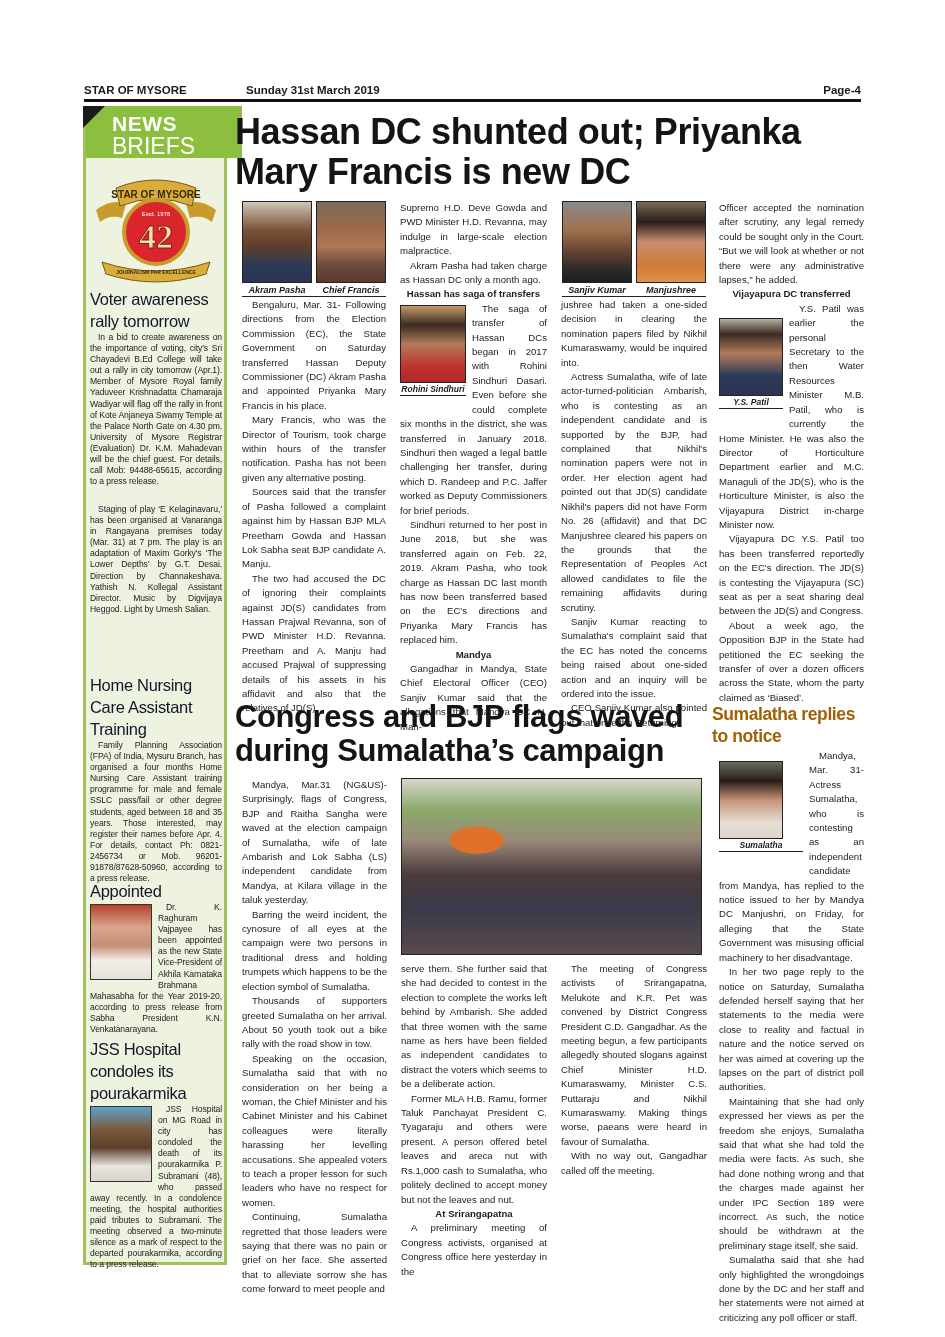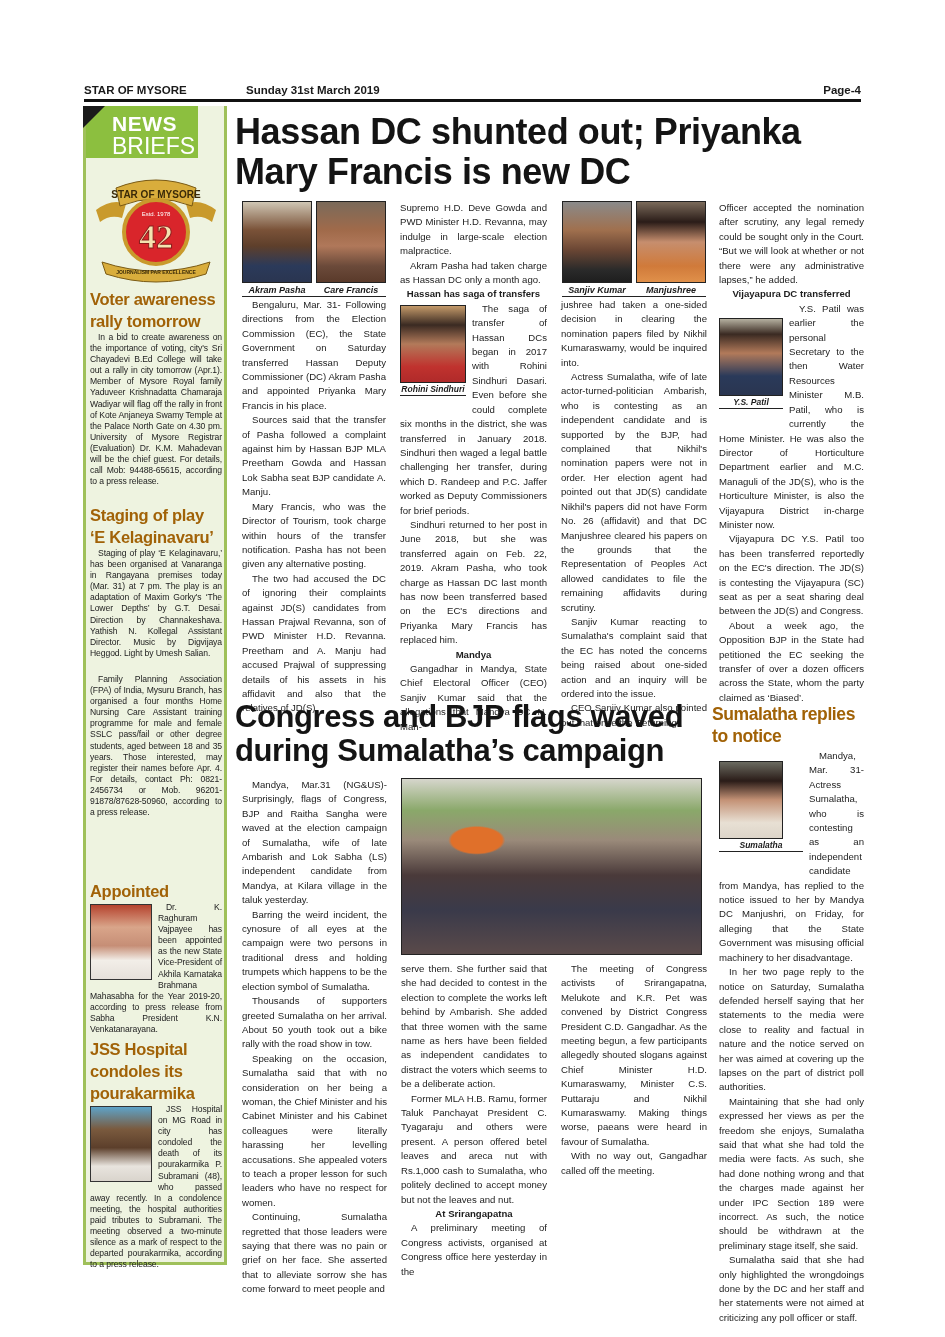--- a/index.html
+++ b/index.html
@@ -7,27 +7,27 @@
   body { position: relative; font-family: "Liberation Sans", sans-serif; color: #1a1a1a; }
 
   .masthead { position: absolute; left: 84px; top: 84px; width: 777px; height: 14px; font-weight: bold; font-size: 11.5px; }
   .masthead .paper { position: absolute; left: 0; top: 0; }
   .masthead .date { position: absolute; left: 162px; top: 0; }
   .masthead .page { position: absolute; right: 0; top: 0; }
   .rule { position: absolute; left: 84px; top: 99px; width: 777px; height: 3px; background: #111; }
 
   
   .briefs { position: absolute; left: 83px; top: 106px; width: 144px; height: 1159px; background: #eef3e0; border: 3px solid #9fc05a; border-top: none; }
-  .briefs-head { position: absolute; left: 0; top: 0; width: 112px; height: 52px; background: #8cbf3f; color: #fff; }
+  .briefs-head { position: absolute; left: 0; top: 0; width: 156px; height: 52px; background: #8cbf3f; color: #fff; }
   .briefs-corner { position: absolute; left: -3px; top: 0; width: 0; height: 0; border-top: 22px solid #1b1b1b; border-right: 22px solid transparent; }
   .briefs-head .t1 { position: absolute; left: 26px; top: 8px; font-size: 21px; font-weight: bold; line-height: 20px; letter-spacing: 0.5px; }
   .briefs-head .t2 { position: absolute; left: 26px; top: 28px; font-size: 23px; line-height: 24px; }
   .logo { position: absolute; left: 6px; top: 64px; width: 128px; height: 116px; }
   .brief { position: absolute; left: 4px; width: 132px; }
-  .brief h3 { font-family: "Liberation Sans", sans-serif; font-weight: bold; font-size: 16.5px; line-height: 22px; color: #a16207; letter-spacing: -0.3px; }
+  .brief h3 { font-family: "Liberation Sans", sans-serif; font-weight: normal; font-size: 16.5px; line-height: 22px; color: #0f172a; letter-spacing: -0.3px; }
   .brief p { font-size: 8.6px; line-height: 11.1px; text-align: justify; text-indent: 8px; color: #222; font-family: "Liberation Sans", sans-serif; letter-spacing: -0.1px; }
   .brief .photo { float: left; margin: 2px 6px 2px 0; width: 62px; height: 76px; border: 1px solid #333; }
 
   
   .headline { position: absolute; font-weight: bold; color: #141414; letter-spacing: -0.4px; }
   .h1 { left: 235px; top: 112px; width: 640px; font-size: 36px; line-height: 40px; }
   .h2 { left: 235px; top: 700px; width: 480px; font-size: 31px; line-height: 34px; }
   .h3 { left: 712px; top: 703px; width: 160px; font-size: 17.5px; line-height: 22px; color: #a16207; }
 
   .col { position: absolute; width: 150px; font-size: 9.6px; line-height: 14.4px; text-align: justify; color: #1d1d1d; }
@@ -67,50 +67,50 @@
     <text x="64" y="78" text-anchor="middle" font-family="Liberation Serif, serif" font-size="34" font-weight="bold" fill="#f4e3b0" stroke="#8a1b1b" stroke-width="1">42</text>
     <path d="M10 92 Q64 110 118 92 L114 104 Q64 120 14 104 Z" fill="#d9ad3c" stroke="#7a5a14" stroke-width="1"></path>
     <text x="64" y="104" text-anchor="middle" font-family="Liberation Sans, sans-serif" font-size="5" font-weight="bold" fill="#3a2a08">JOURNALISM PAR EXCELLENCE</text>
   </svg>
 
   <div class="brief" style="top:182px;">
     <h3>Voter awareness rally tomorrow</h3>
     <p>In a bid to create awareness on the importance of voting, city's Sri Chayadevi B.Ed College will take out a rally in city tomorrow (Apr.1). Member of Mysore Royal family Yaduveer Krishnadatta Chamaraja Wadiyar will flag off the rally in front of Kote Anjaneya Swamy Temple at the Palace North Gate on 4.30 pm. University of Mysore Registrar (Evaluation) Dr. K.M. Mahadevan will be the chief guest. For details, call Mob: 94488-65615, according to a press release.</p>
   </div>
   <div class="brief" style="top:398px;">
-    <h3>Staging of play ‘E Kelaginavaru’</h3>
     <p>Staging of play ‘E Kelaginavaru,’ has been organised at Vanaranga in Rangayana premises today (Mar. 31) at 7 pm. The play is an adaptation of Maxim Gorky's ‘The Lower Depths’ by G.T. Desai. Direction by Channakeshava. Yathish N. Kollegal Assistant Director. Music by Digvijaya Heggod. Light by Umesh Salian.</p>
   </div>
   <div class="brief" style="top:568px;">
+    <h3>Home Nursing Care Assistant Training</h3>
     <p>Family Planning Association (FPA) of India, Mysuru Branch, has organised a four months Home Nursing Care Assistant training programme for male and female SSLC pass/fail or other degree students, aged between 18 and 35 years. Those interested, may register their names before Apr. 4. For details, contact Ph: 0821-2456734 or Mob. 96201-91878/87628-50960, according to a press release.</p>
   </div>
   <div class="brief" style="top:774px;">
     <h3>Appointed</h3>
     <div class="photo" style="background:linear-gradient(180deg,#b5432e 0%,#d9a58a 30%,#c68e76 55%,#f2eee8 75%,#e6e0da 100%);"></div>
     <p>Dr. K. Raghuram Vajpayee has been appointed as the new State Vice-President of Akhila Karnataka Brahmana Mahasabha for the Year 2019-20, according to press release from Sabha President K.N. Venkatanarayana.</p>
   </div>
   <div class="brief" style="top:932px;">
     <h3>JSS Hospital condoles its pourakarmika</h3>
     <div class="photo" style="background:linear-gradient(180deg,#5ea3c8 0%,#7a5a3e 30%,#5c3f2b 55%,#e8e4de 80%,#d9d4cc 100%);"></div>
     <p>JSS Hospital on MG Road in city has condoled the death of its pourakarmika P. Subramani (48), who passed away recently. In a condolence meeting, the hospital authorities paid tributes to Subramani. The meeting observed a two-minute silence as a mark of respect to the departed pourakarmika, according to a press release.</p>
   </div>
 </div>
 
 <div class="headline h1">Hassan DC shunted out; Priyanka Mary Francis is new DC</div>
 
 <div class="pic" style="left:242px;top:201px;width:70px;height:82px;background:linear-gradient(180deg,#cfc6b4 0%,#7a5238 35%,#5e3f2b 55%,#2b3a5a 80%,#2a3550 100%);"></div>
 <div class="pic" style="left:316px;top:201px;width:70px;height:82px;background:linear-gradient(180deg,#7a6a5a 0%,#a06a4a 35%,#b0785a 55%,#6b4a3a 80%,#5a3a2a 100%);"></div>
 <div class="cap" style="left:242px;top:284px;width:70px;border:none;">Akram Pasha</div>
-<div class="cap" style="left:316px;top:284px;width:70px;border:none;">Care Francis</div>
+<div class="cap" style="left:316px;top:284px;width:70px;border:none;">Chief Francis</div>
 <div style="position:absolute;left:242px;top:296px;width:144px;height:1px;background:#222;"></div>
 
 <div class="col" style="left:242px;top:298px;width:144px;">
   <p>Bengaluru, Mar. 31- Following directions from the Election Commission (EC), the State Government on Saturday transferred Hassan Deputy Commissioner (DC) Akram Pasha and appointed Priyanka Mary Francis in his place.</p>
+  <p>Mary Francis, who was the Director of Tourism, took charge within hours of the transfer notification. Pasha has not been given any alternative posting.</p>
   <p>Sources said that the transfer of Pasha followed a complaint against him by Hassan BJP MLA Preetham Gowda and Hassan Lok Sabha seat BJP candidate A. Manju.</p>
-  <p>Mary Francis, who was the Director of Tourism, took charge within hours of the transfer notification. Pasha has not been given any alternative posting.</p>
   <p>The two had accused the DC of ignoring their complaints against JD(S) candidates from Hassan Prajwal Revanna, son of PWD Minister H.D. Revanna. Preetham and A. Manju had accused Prajwal of suppressing details of his assets in his affidavit and also that the relatives of JD(S)</p>
 </div>
 
 <div class="col" style="left:400px;top:201px;width:147px;">
   <p style="text-indent:0">Supremo H.D. Deve Gowda and PWD Minister H.D. Revanna, may indulge in large-scale election malpractice.</p>
   <p>Akram Pasha had taken charge as Hassan DC only a month ago.</p>
   <p class="sub">Hassan has saga of transfers</p>
   <div class="inline-pic" style="width:66px;margin-top:3px;">
     <div class="im" style="width:66px;height:78px;background:linear-gradient(180deg,#c49a6a 0%,#3a2a22 25%,#b27a5a 50%,#c0322e 80%,#b02a2a 100%);"></div>
     <div class="c">Rohini Sindhuri</div>

